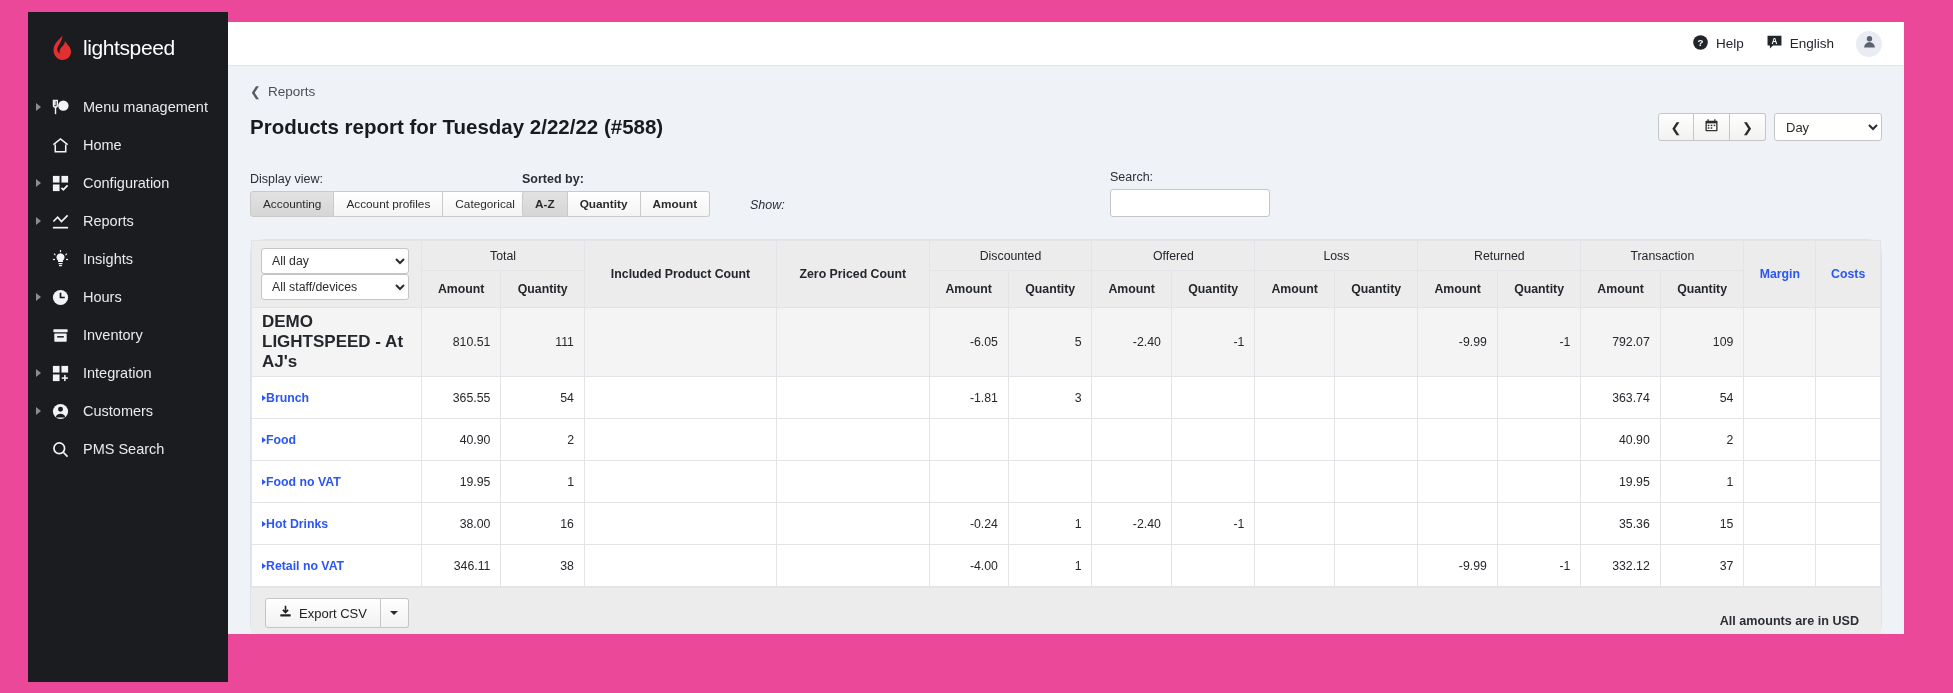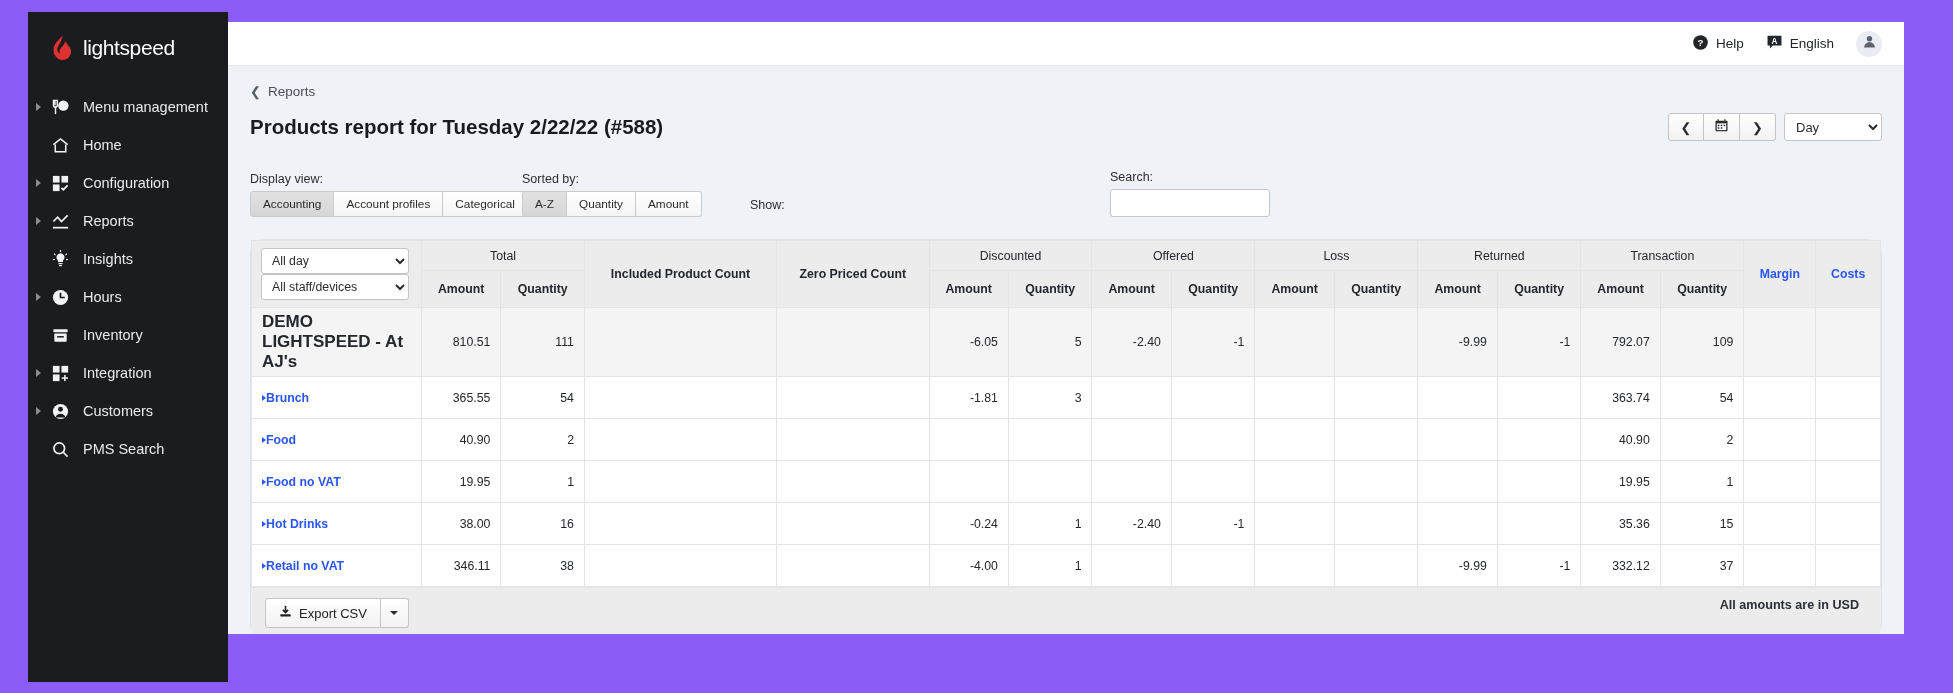--- a/index.html
+++ b/index.html
@@ -6,21 +6,21 @@
   html, body {
     margin: 0; padding: 0;
     width: 1953px; height: 693px;
     background: #000;
     font-family: "Liberation Sans", sans-serif;
     overflow: hidden;
   }
   #root {
     position: relative;
     width: 1953px; height: 693px;
-    background: #8b5cf6;
+    background: #ec4899;
   }
 
   
   #sidebar {
     position: absolute;
     left: 28px; top: 12px;
     width: 200px; height: 670px;
     background: #1b1c1f;
     padding-top: 14px;
   }
@@ -118,21 +118,21 @@
     background: linear-gradient(#ffffff,#f2f2f2);
     border: 1px solid #c5c5c5;
     display: flex; align-items: center; justify-content: center;
     font-size: 13px; color: #2c2c2c;
     cursor: pointer;
   }
   .nav-btn + .nav-btn { border-left: none; }
   .nav-btn:first-child { border-radius: 3px 0 0 3px; }
   .nav-btn:last-child { border-radius: 0 3px 3px 0; }
   .day-select {
-    width: 98px; height: 28px;
+    width: 108px; height: 28px;
     border: 1px solid #c5c5c5; border-radius: 3px;
     background: #fff;
     font-size: 13px; color: #2c2c2c;
     padding-left: 7px;
     font-family: "Liberation Sans", sans-serif;
     cursor: pointer;
   }
 
   
   .filters {
@@ -231,21 +231,21 @@
     display: inline-flex; align-items: center; 
   }
   .tri {
     width: 0; height: 0;
     border-left: 4px solid #2a56f5;
     border-top: 3.5px solid transparent;
     border-bottom: 3.5px solid transparent;
   }
 
   .panel-footer {
-    display: flex; align-items: flex-start; justify-content: space-between;
+    display: flex; align-items: flex-end; justify-content: space-between;
     background: #ececec;
     border-top: 1px solid #e2e4e8;
     padding: 10px 14px;
   }
   .export-wrap { display: flex; }
   .export-btn {
     height: 30px; padding: 0 13px;
     background: linear-gradient(#ffffff,#f2f2f2);
     border: 1px solid #c5c5c5; border-radius: 3px 0 0 3px;
     font-size: 13px; color: #222;
@@ -482,30 +482,30 @@
           <div class="seg">
             <div class="seg-btn active">Accounting</div>
             <div class="seg-btn">Account profiles</div>
             <div class="seg-btn">Categorical</div>
             <div class="seg-btn caret-btn">
               <span class="caret-dn"></span>
             </div>
           </div>
         </div>
 
-        <div class="fgroup" style="left:272px;">
+        <div class="fgroup" style="left:272px;font-weight:bold;">
           <span class="flabel">Sorted by:</span>
           <div class="seg">
             <div class="seg-btn active">A-Z</div>
             <div class="seg-btn">Quantity</div>
             <div class="seg-btn">Amount</div>
           </div>
         </div>
 
-        <div class="fgroup" style="left:500px;">
+        <div class="fgroup" style="left:500px;font-style:italic;">
           <span class="flabel">Show:</span>
         </div>
 
         <div class="fgroup" style="left:860px;">
           <span class="flabel">Search:</span>
           <input class="search-input" type="text" placeholder="" style="">
         </div>
       </div>
 
       <div class="panel">

